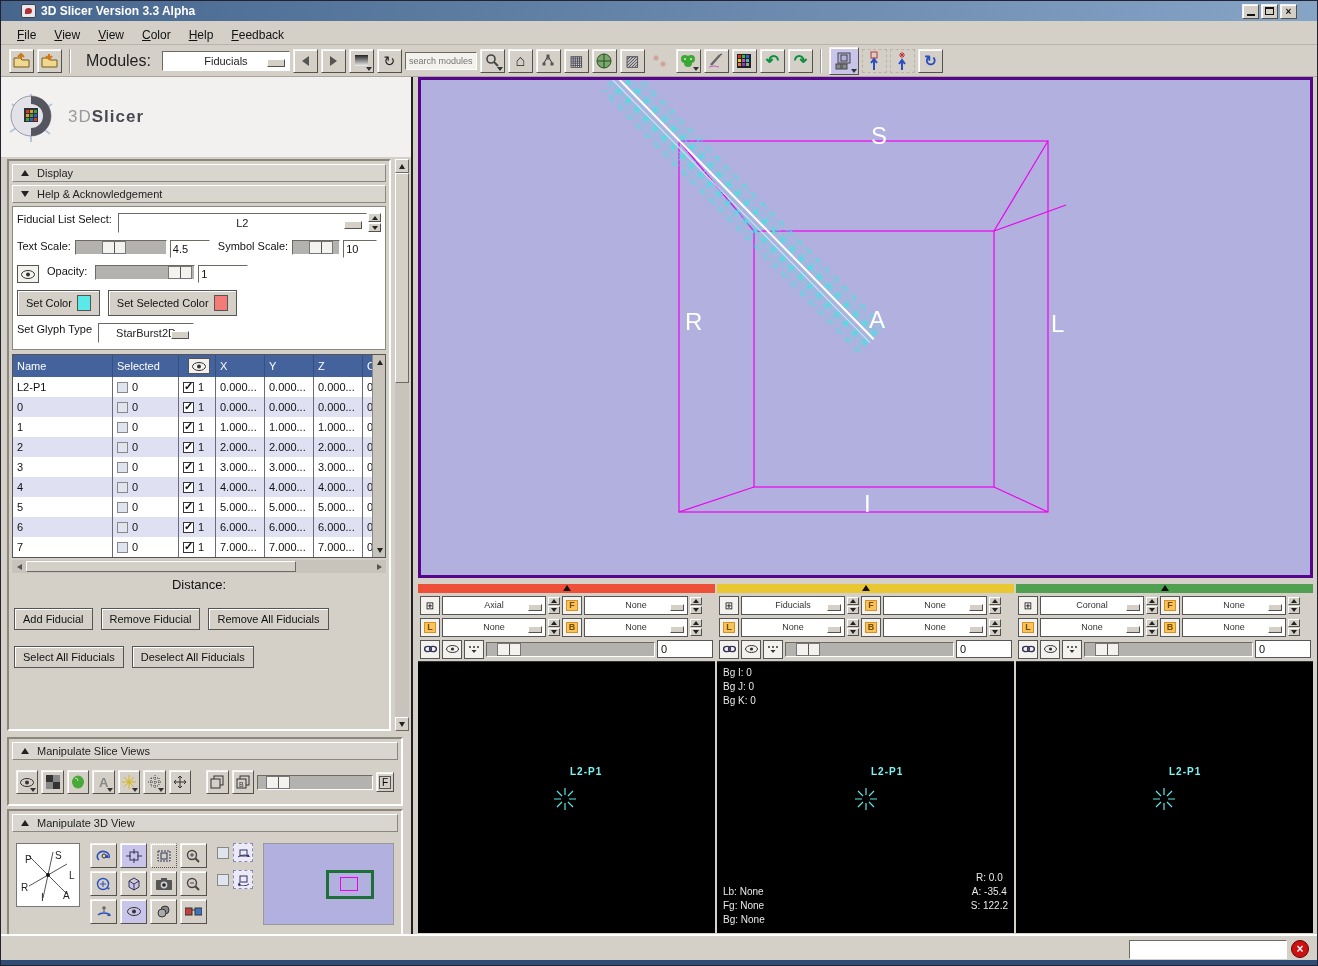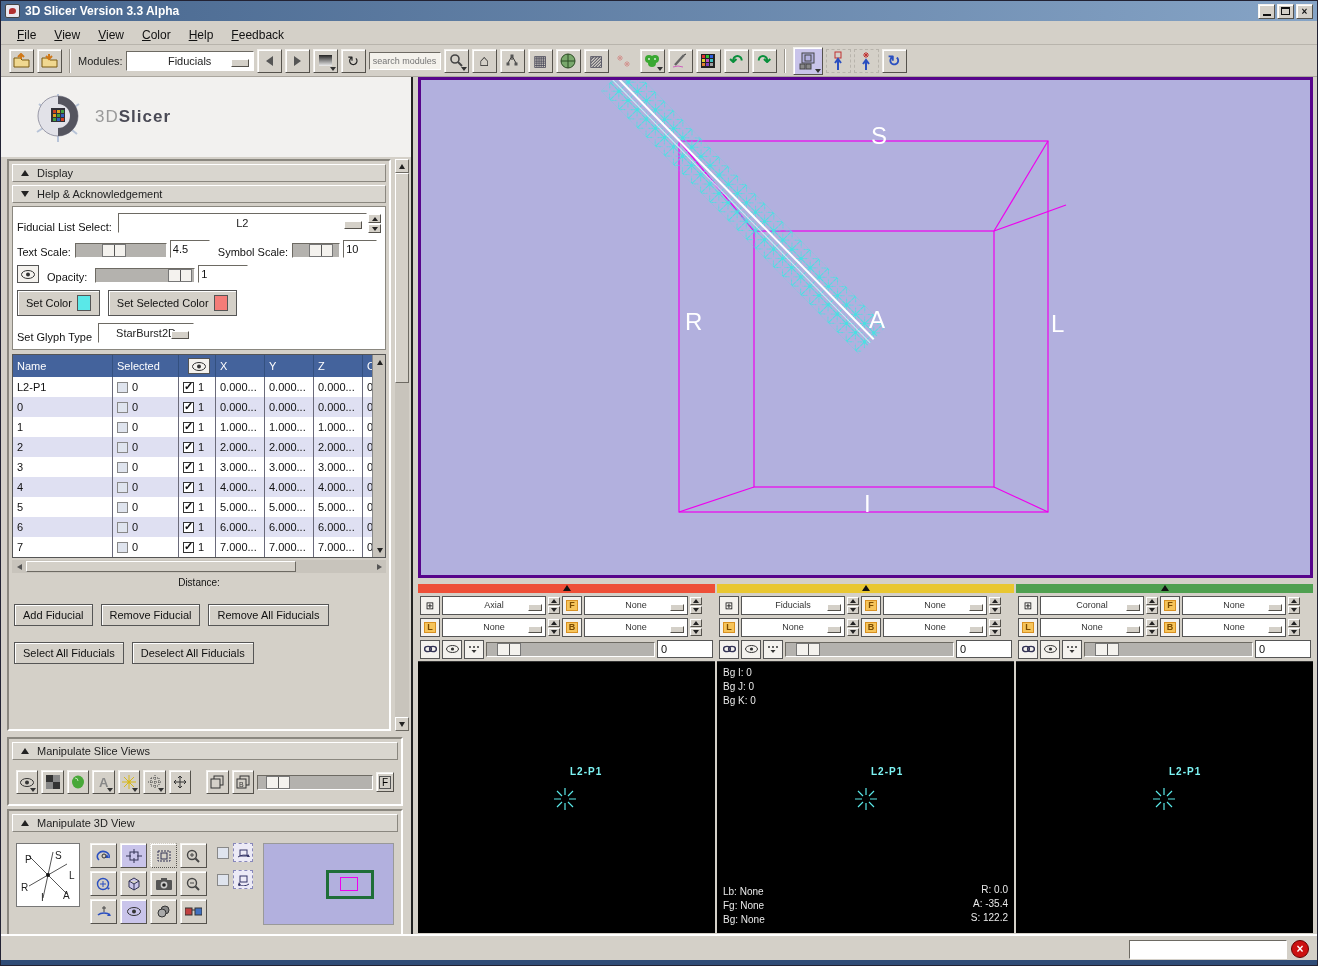--- a/index.html
+++ b/index.html
@@ -9,21 +9,21 @@
   
   .raised { background:#d4d0c8; border:1px solid; border-color:#ffffff #6d6a63 #6d6a63 #ffffff; }
   .btn { background:#d4d0c8; border:1px solid; border-color:#f4f2ee #55524c #55524c #f4f2ee; box-shadow:inset 1px 1px 0 #fff; cursor:default; }
   .tri-up,.tri-dn,.tri-l,.tri-r { width:0; height:0; display:inline-block; }
   .tri-up { border-left:4px solid transparent; border-right:4px solid transparent; border-bottom:6px solid #222; }
   .tri-dn { border-left:4px solid transparent; border-right:4px solid transparent; border-top:6px solid #222; }
   .tri-l  { border-top:5px solid transparent; border-bottom:5px solid transparent; border-right:7px solid #555; }
   .tri-r  { border-top:5px solid transparent; border-bottom:5px solid transparent; border-left:7px solid #555; }
 
   
-  .titlebar { position:absolute; left:0; top:0; width:100%; height:20px; background:linear-gradient(to right,#47668e,#86a4c6); display:flex; align-items:center; padding:0 4px;justify-content:center; }
+  .titlebar { position:absolute; left:0; top:0; width:100%; height:20px; background:linear-gradient(to right,#47668e,#86a4c6); display:flex; align-items:center; padding:0 20px;justify-content:center; }
   .title-icon { width:15px; height:14px; background:#e8e8f0; border:1px solid #444; border-radius:2px; position:relative; margin-right:5px; }
   .title-icon::after { content:""; position:absolute; left:3px; top:3px; width:7px; height:6px; background:#b03030; border-radius:50% 50% 50% 0; }
   .title-text { color:#fff; font-weight:bold; font-size:12px; flex:1; }
   .win-btn { width:17px; height:15px; margin-left:2px; display:flex; align-items:center; justify-content:center; font-size:10px; font-weight:bold; color:#111; }
   .min-glyph { display:inline-block; width:8px; border-bottom:2px solid #111; margin-top:7px; }
   .max-glyph { display:inline-block; width:9px; height:8px; border:1px solid #111; border-top:2px solid #111; }
 
   .menubar { position:absolute; left:0; top:24px; width:100%; height:20px; background:#d4d0c8; border-bottom:1px solid #b8b4ac; display:flex; align-items:center; gap:2px; padding-left:8px; }
   .menubar .mi { font-size:12px; color:#111; padding:2px 8px; }
   .menubar .mi::first-letter { text-decoration:underline; }
@@ -33,34 +33,34 @@
   .ic { width:25px; height:24px; display:flex; align-items:center; justify-content:center; position:relative; font-size:14px; color:#222; }
   .ic.small-caret::after { content:""; position:absolute; right:1px; bottom:1px; border-left:3px solid transparent; border-right:3px solid transparent; border-top:4px solid #333; }
   .combo { position:relative; background:#fff; border:1px solid; border-color:#6d6a63 #ffffff #ffffff #6d6a63; height:20px; display:flex; align-items:center; justify-content:center; font-size:11px; color:#222; }
   .combo .notch { position:absolute; right:4px; bottom:3px; width:18px; height:8px; background:#d4d0c8; border:1px solid; border-color:#fff #55524c #55524c #fff; }
   .search-inp { width:72px; height:18px; border:1px solid; border-color:#6d6a63 #ffffff #ffffff #6d6a63; background:#f4f2ec; font-size:9px; color:#777; padding:0 3px; font-family:"Liberation Sans",sans-serif; }
   .g-arrow { color:#0a8f3c; font-size:16px; font-weight:bold; }
   .b-arrow { color:#2a4fc0; font-size:15px; font-weight:bold; }
 
   
   .left-panel { position:absolute; left:0; top:76px; width:412px; bottom:31px; background:#d4d0c8; border-right:2px solid #222; }
-  .logo-block { position:relative; height:80px; background:#f2f1ef; display:flex; align-items:center; padding-left:28px; }
+  .logo-block { position:relative; height:80px; background:#f2f1ef; display:flex; align-items:center; padding-left:1px; }
   .logo-txt { font-size:17px; letter-spacing:1px; margin-left:8px; }
   .logo-txt .p1 { color:#9a9a9a; } .logo-txt .p2 { color:#4a4a55; font-weight:bold; }
 
   .module-frame { position:absolute; left:6px; top:82px; width:384px; height:572px; border:2px solid; border-color:#8a877f #ffffff #ffffff #8a877f; background:#d4d0c8; padding:3px; }
   .sect-hdr { height:18px; background:#d9d6cf; border:1px solid; border-color:#fff #8a877f #8a877f #fff; display:flex; align-items:center; gap:8px; padding-left:8px; font-size:11px; color:#222; margin-bottom:3px; }
   .panel-scroll { position:absolute; right:2px; top:82px; width:14px; height:572px; background:#c8c4bc; }
   .scroll-btn { width:14px; height:14px; display:flex; align-items:center; justify-content:center; }
   .scroll-btn .tri-up{ border-bottom-width:5px; border-left-width:3px; border-right-width:3px; }
   .scroll-btn .tri-dn{ border-top-width:5px; border-left-width:3px; border-right-width:3px; }
   .thumb-v { position:absolute; left:0; top:14px; width:14px; height:210px; background:#d4d0c8; border:1px solid; border-color:#fff #6d6a63 #6d6a63 #fff; }
 
   .display-box { border:1px solid #8a877f; background:#fff; padding:6px 4px; margin-bottom:4px; }
-  .frow { display:flex; align-items:flex-end; margin-bottom:7px; font-size:11px; color:#111; }
+  .frow { display:flex; align-items:flex-start; margin-bottom:7px; font-size:11px; color:#111; }
   .slider { position:relative; height:15px; background:#b4b2ae; border:1px solid; border-color:#6d6a63 #fff #fff #6d6a63; }
   .slider .thumb { position:absolute; top:0; height:13px; width:24px; background:#f4f2ee; border:1px solid #777; }
   .slider .thumb::after { content:""; position:absolute; left:11px; top:0; bottom:0; border-left:1px solid #555; }
   .val-inp { height:18px; border:1px solid; border-color:#6d6a63 #fff #fff #6d6a63; font-size:11px; padding:0 2px; font-family:"Liberation Sans",sans-serif; background:#fff; color:#111; }
   .swatch { width:14px; height:16px; border:1px solid #555; display:inline-block; margin-left:5px; }
   .spin2 { display:inline-flex; flex-direction:column; gap:1px; margin-left:1px; }
   .spin2 .sb { width:13px; height:9px; background:#d4d0c8; border:1px solid; border-color:#fff #55524c #55524c #fff; display:flex; align-items:center; justify-content:center; }
   .spin2 .tri-up { border-bottom-width:4px; border-left-width:3px; border-right-width:3px; }
   .spin2 .tri-dn { border-top-width:4px; border-left-width:3px; border-right-width:3px; }
 
@@ -73,21 +73,21 @@
   .trow.hdr .tc { color:#fff; border-right:1px solid #33507f; }
   .c-name{width:100px;} .c-sel{width:66px;} .c-eye{width:37px;} .c-x,.c-y,.c-z{width:49px;} .c-or{flex:1; border-right:none;}
   .cb { width:11px; height:11px; display:inline-block; margin-right:4px; border:1px solid #888; background:#dfe4ee; }
   .cb.checked { background:#fff; border:1px solid #333; position:relative; }
   .cb.checked::after { content:"✓"; position:absolute; left:0px; top:-3px; font-size:11px; color:#111; font-weight:bold; }
   .eye-btn { width:22px; height:16px; background:#f4f2ee; border:1px solid #555; display:flex; align-items:center; justify-content:center; margin:0 auto; }
   .hscroll { height:13px; background:#c8c4bc; display:flex; align-items:center; margin-bottom:4px; }
   .hscroll .thumb-h { height:11px; background:#d4d0c8; border:1px solid; border-color:#fff #6d6a63 #6d6a63 #fff; flex:0 0 270px; }
   .tbl-vscroll { position:absolute; right:0; top:0; width:13px; bottom:0; background:#c8c4bc; border-left:1px solid #888; }
 
-  .dist-label { text-align:center; font-size:10px; margin:4px 0 4px; color:#111; }
+  .dist-label { text-align:center; font-size:13px; margin:4px 0 4px; color:#111; }
   .act-row { display:flex; gap:8px; margin:16px 2px 8px; }
   .act-btn { font-size:11px; padding:4px 8px; background:#d4d0c8; border:1px solid #555; box-shadow:inset 1px 1px 0 #fff; color:#111; }
 
   .manip-box { position:absolute; left:6px; width:396px; border:2px solid; border-color:#8a877f #ffffff #ffffff #8a877f; background:#d4d0c8; padding:3px; }
   .ms-icons { display:flex; align-items:center; gap:3px; padding:7px 4px; }
   .mi-btn { width:25px; height:24px; position:relative; display:flex; align-items:center; justify-content:center; font-size:13px; }
   .mi-btn.caret::after { content:""; position:absolute; right:1px; bottom:1px; border-left:3px solid transparent; border-right:3px solid transparent; border-top:4px solid #333; }
   .m3-grid { display:grid; grid-template-columns:repeat(4,27px); grid-auto-rows:25px; gap:3px; }
   .m3-btn { display:flex; align-items:center; justify-content:center; font-size:13px; position:relative; }
   .m3-btn.hl { background:#c9c4ea; }
@@ -165,21 +165,21 @@
           <path d="M8 6 v-4 M5 4 l3 -3 3 3" stroke="#d07818" stroke-width="2" fill="none"></path>
         </svg>
     </span>
     <span class="ic btn">
       <svg width="17" height="15">
           <path d="M1 5 h6 l2 2 h7 v7 h-15 z" fill="#f0d890" stroke="#7a5a10"></path>
           <path d="M8 1 v4 M5 3 l3 3 3 -3" stroke="#d07818" stroke-width="2" fill="none"></path>
         </svg>
     </span>
     <span class="tb-sep"></span>
-    <span style="font-size:11px;color:#222;margin:0 0;">Modules:</span>
+    <span style="font-size:16px;color:#222;margin:0 8px;">Modules:</span>
     <span class="combo" style="width:128px;">
       <span>Fiducials</span>
       <span class="notch"></span>
     </span>
     <span class="ic btn">
         <span class="tri-l"></span>
       </span>
     <span class="ic btn">
         <span class="tri-r"></span>
       </span>
@@ -1033,21 +1033,21 @@
           <g stroke="#5ae8e8" stroke-width="1.2">
               <path d="M11 0 V7 M11 15 V22 M0 11 H7 M15 11 H22 M3 3 L8 8 M19 3 L14 8 M3 19 L8 14 M19 19 L14 14"></path>
             </g>
         </svg>
         <span class="fid-label" style="left:154px;top:104px;">L2-P1</span>
         <div class="ov" style="left:6px;bottom:6px;">
           <div>Lb: None</div>
           <div>Fg: None</div>
           <div>Bg: None</div>
         </div>
-        <div class="ov" style="right:6px;bottom:8px;text-align:right;">
+        <div class="ov" style="right:6px;bottom:20px;text-align:center;">
           <div>R: 0.0</div>
           <div>A: -35.4</div>
           <div>S: 122.2</div>
         </div>
       </div>
     </div>
 
     <div class="spanel">
       <div class="strip" style="background:#4fa050;">
           <span class="col-tri"></span>

